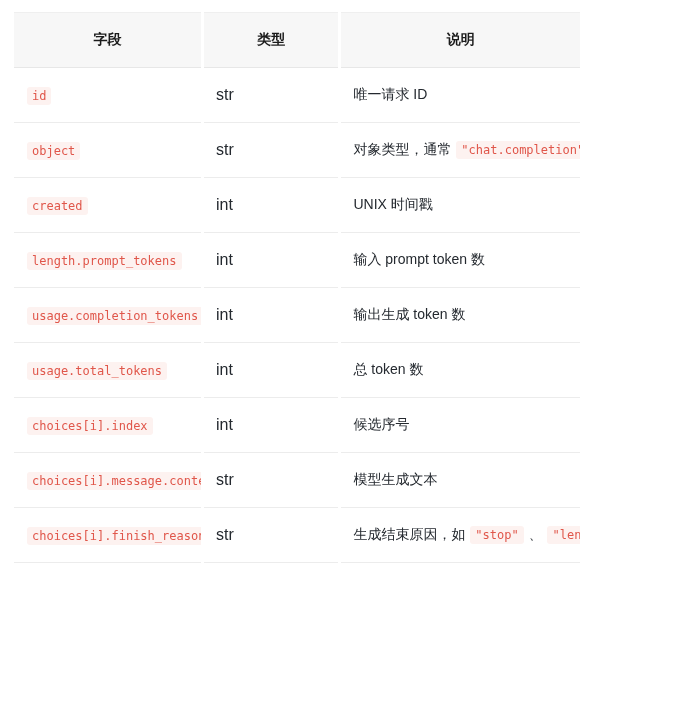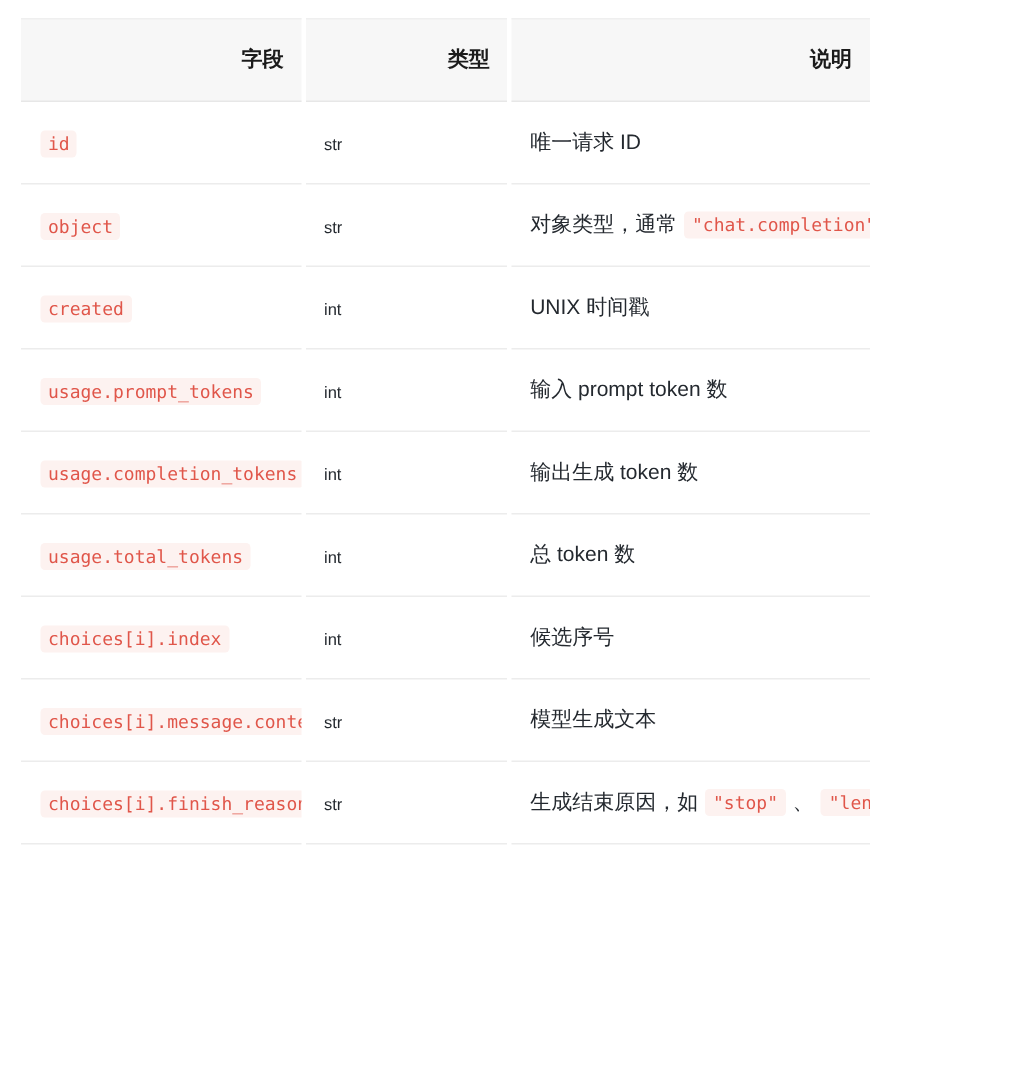--- a/index.html
+++ b/index.html
@@ -28,21 +28,21 @@
     border-spacing: 3px 0;
     table-layout: fixed;
     width: 572px;
     margin: 12px 0 0 11px;
   }
   col.c-field { width: 185px; }
   col.c-type  { width: 133px; }
   col.c-desc  { width: 236px; }
   th {
     background: var(--header-bg);
-    text-align: right;
+    text-align: center;
     font-size: 14px;
     font-weight: bold;
     color: var(--header-text);
     height: 54px;
     padding: 0 12px;
     border-top: 1px solid #efefef;
     border-bottom: 1px solid #e7e7e7;
     vertical-align: middle;
   }
   td {
@@ -57,21 +57,21 @@
   }
   code.chip {
     font-family: "DejaVu Sans Mono", monospace;
     font-size: 12px;
     color: var(--code-text);
     background: var(--code-bg);
     padding: 2px 5px;
     border-radius: 3px;
     margin: 0 1px;
   }
-  td.type-cell span { font-size: 11px; }
+  td.type-cell span { font-size: 16px; }
 </style>
 </head>
 <body>
 
 <div class="page">
   <table class="doc-table">
     <colgroup>
       <col class="c-field">
       <col class="c-type">
       <col class="c-desc">
@@ -106,21 +106,21 @@
     <td class="field-cell">
       <code class="chip">created</code>
     </td>
     <td class="type-cell">
       <span>int</span>
     </td>
     <td class="desc-cell"><span>UNIX 时间戳</span></td>
   </tr>
         <tr>
     <td class="field-cell">
-      <code class="chip">usage.prompt_tokens</code>
+      <code class="chip">length.prompt_tokens</code>
     </td>
     <td class="type-cell">
       <span>int</span>
     </td>
     <td class="desc-cell"><span>输入 prompt token 数</span></td>
   </tr>
         <tr>
     <td class="field-cell">
       <code class="chip">usage.completion_tokens</code>
     </td>

